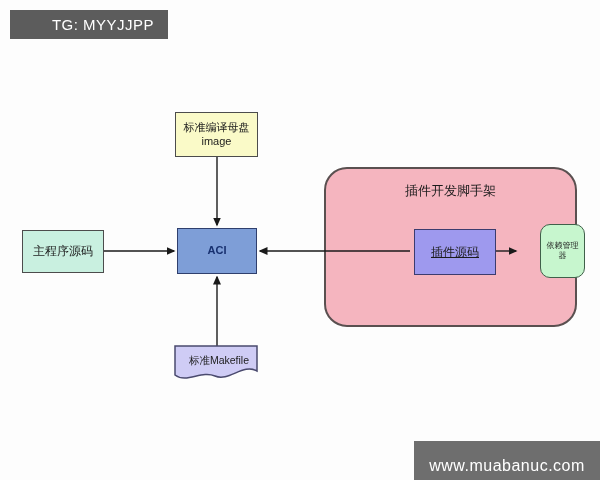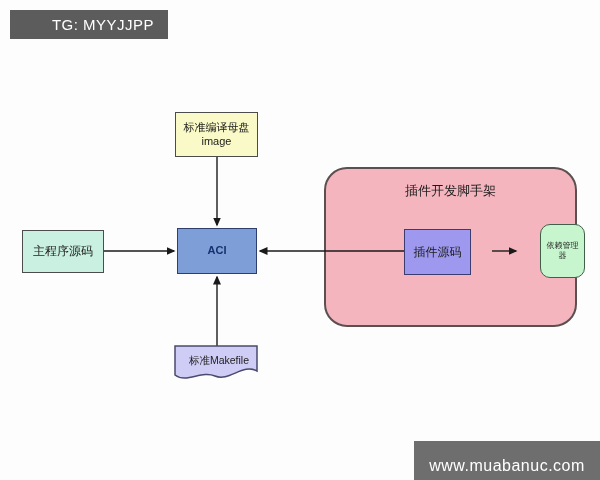--- a/index.html
+++ b/index.html
@@ -45,21 +45,21 @@
     color: #1c1c1c;
     font-size: 12px;
     line-height: 1.25;
     box-sizing: border-box;
     z-index: 3;
   }
   .node-image    { left: 175px; top: 112px; width: 83px; height: 45px; background: #fafac8; font-size: 11px; }
   .node-main     { left: 22px;  top: 230px; width: 82px; height: 43px; background: #c9f0e0; }
   .node-aci      { left: 177px; top: 228px; width: 80px; height: 46px; background: #7e9ed7;
                    border-color: #2f3f6d; color: #17306f; font-size: 11px; font-weight: bold; }
-  .node-plugin   { left: 404px; top: 229px; width: 67px; height: 46px; background: #9e99ee; border-color: #3c3c6e; }
+  .node-plugin   { left: 414px; top: 229px; width: 82px; height: 46px; background: #9e99ee; border-color: #3c3c6e; text-decoration: underline; }
   .node-dep      { left: 540px; top: 224px; width: 45px; height: 54px; background: #c7f6ce;
                    border-color: #40604a; border-radius: 10px; font-size: 8px; padding: 2px; }
   
   .group {
     position: absolute;
     left: 324px; top: 167px; width: 253px; height: 160px;
     background: #f5b5bf;
     border: 2px solid #5a5050;
     border-radius: 23px;
     box-sizing: border-box;

